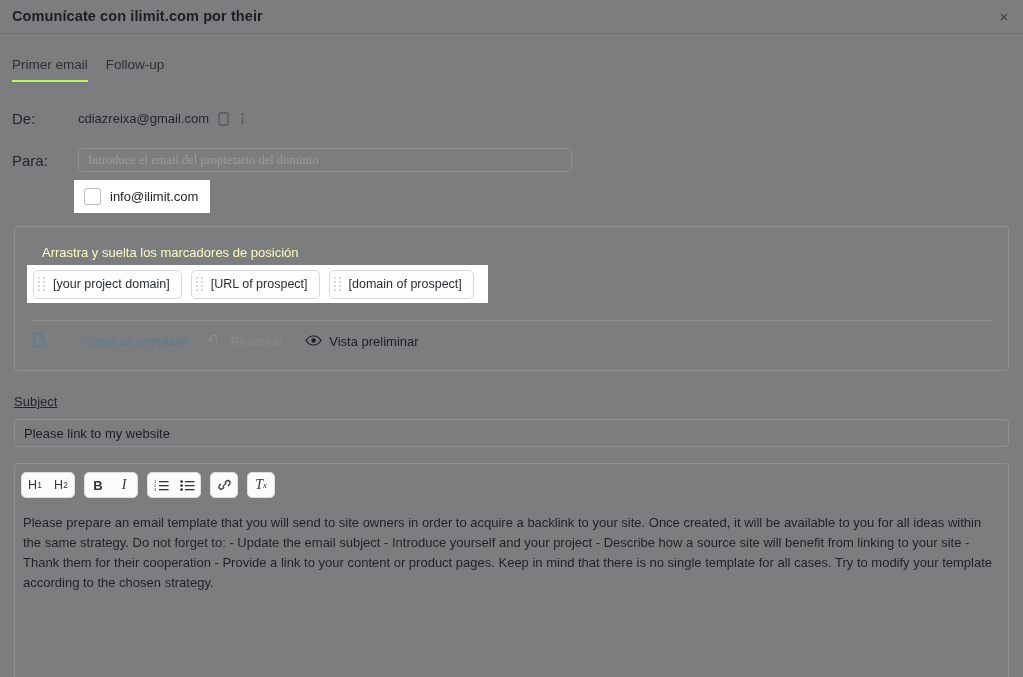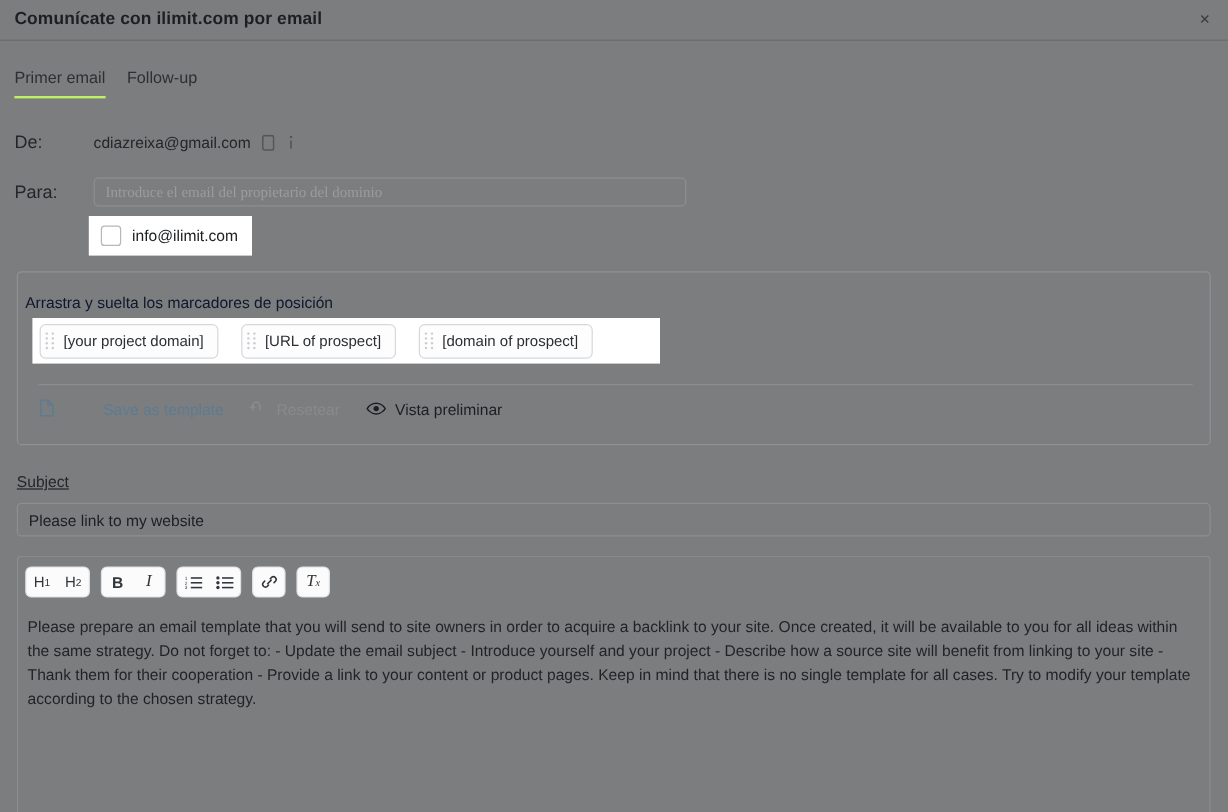--- a/index.html
+++ b/index.html
@@ -150,37 +150,37 @@
     left: 14px;
     top: 226px;
     width: 995px;
     height: 145px;
     border: 1px solid #909193;
     border-radius: 4px;
     box-sizing: border-box;
   }
   .ph-title {
     position: absolute;
-    left: 6px;
+    left: 27px;
     top: 18px;
     font-size: 13px;
-    color: #0f172a;
+    color: #fef9c3;
   }
   .ph-chips {
     position: absolute;
     left: 12px;
     top: 38px;
-    width: 523px;
+    width: 461px;
     height: 38px;
     background: #ffffff;
     display: flex;
     align-items: center;
     padding: 0 6px;
     box-sizing: border-box;
-    gap: 19px;
+    gap: 9px;
   }
   .chip {
     display: flex;
     align-items: center;
     height: 27px;
     background: #fdfdfd;
     border: 1px solid #d6d8db;
     border-radius: 5px;
     padding: 0 11px 0 4px;
     cursor: grab;
@@ -311,21 +311,21 @@
     line-height: 20px;
     color: #1f2326;
   }
 </style>
 </head>
 <body>
 
 <div class="dialog">
 
   <div class="dialog-header">
-    <div class="dialog-title">Comunícate con ilimit.com por email</div>
+    <div class="dialog-title">Comunícate con ilimit.com por their</div>
     <div class="close-btn">×</div>
   </div>
 
   <div class="tabs">
     <div class="tab active">Primer email</div>
     <div class="tab">Follow-up</div>
   </div>
 
   <div class="field-row row-de">
     <div class="field-label">De:</div>

